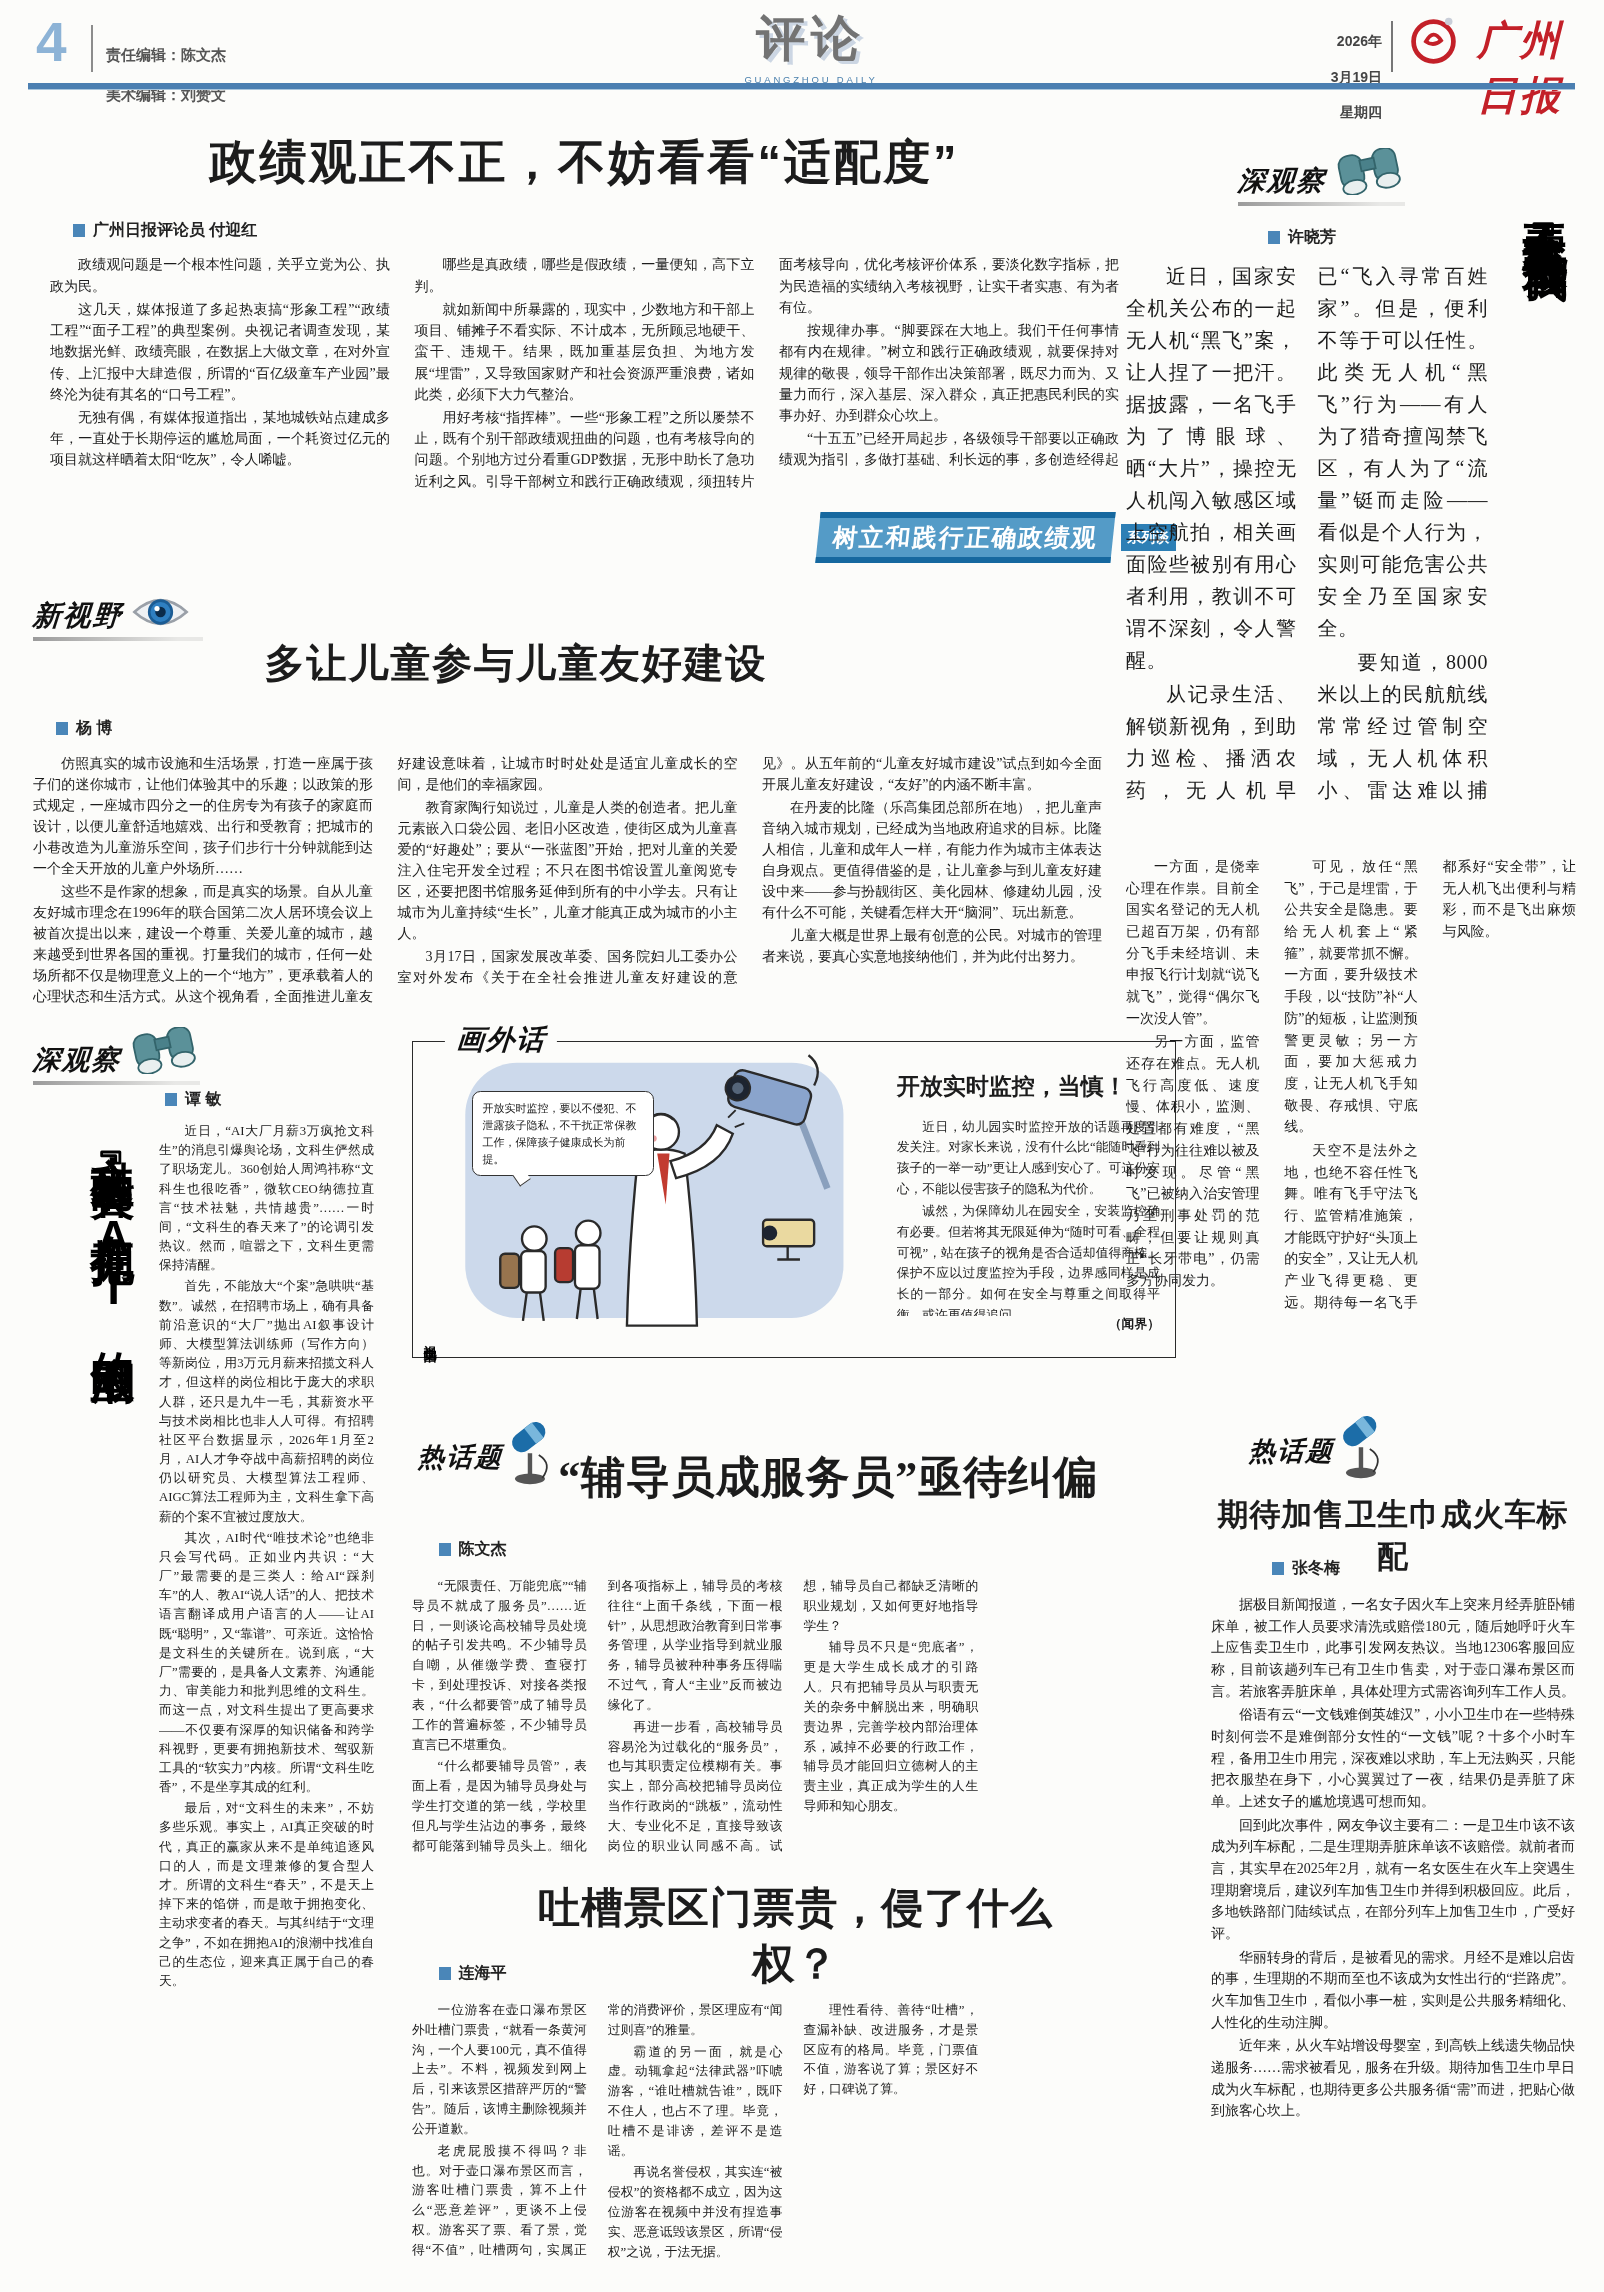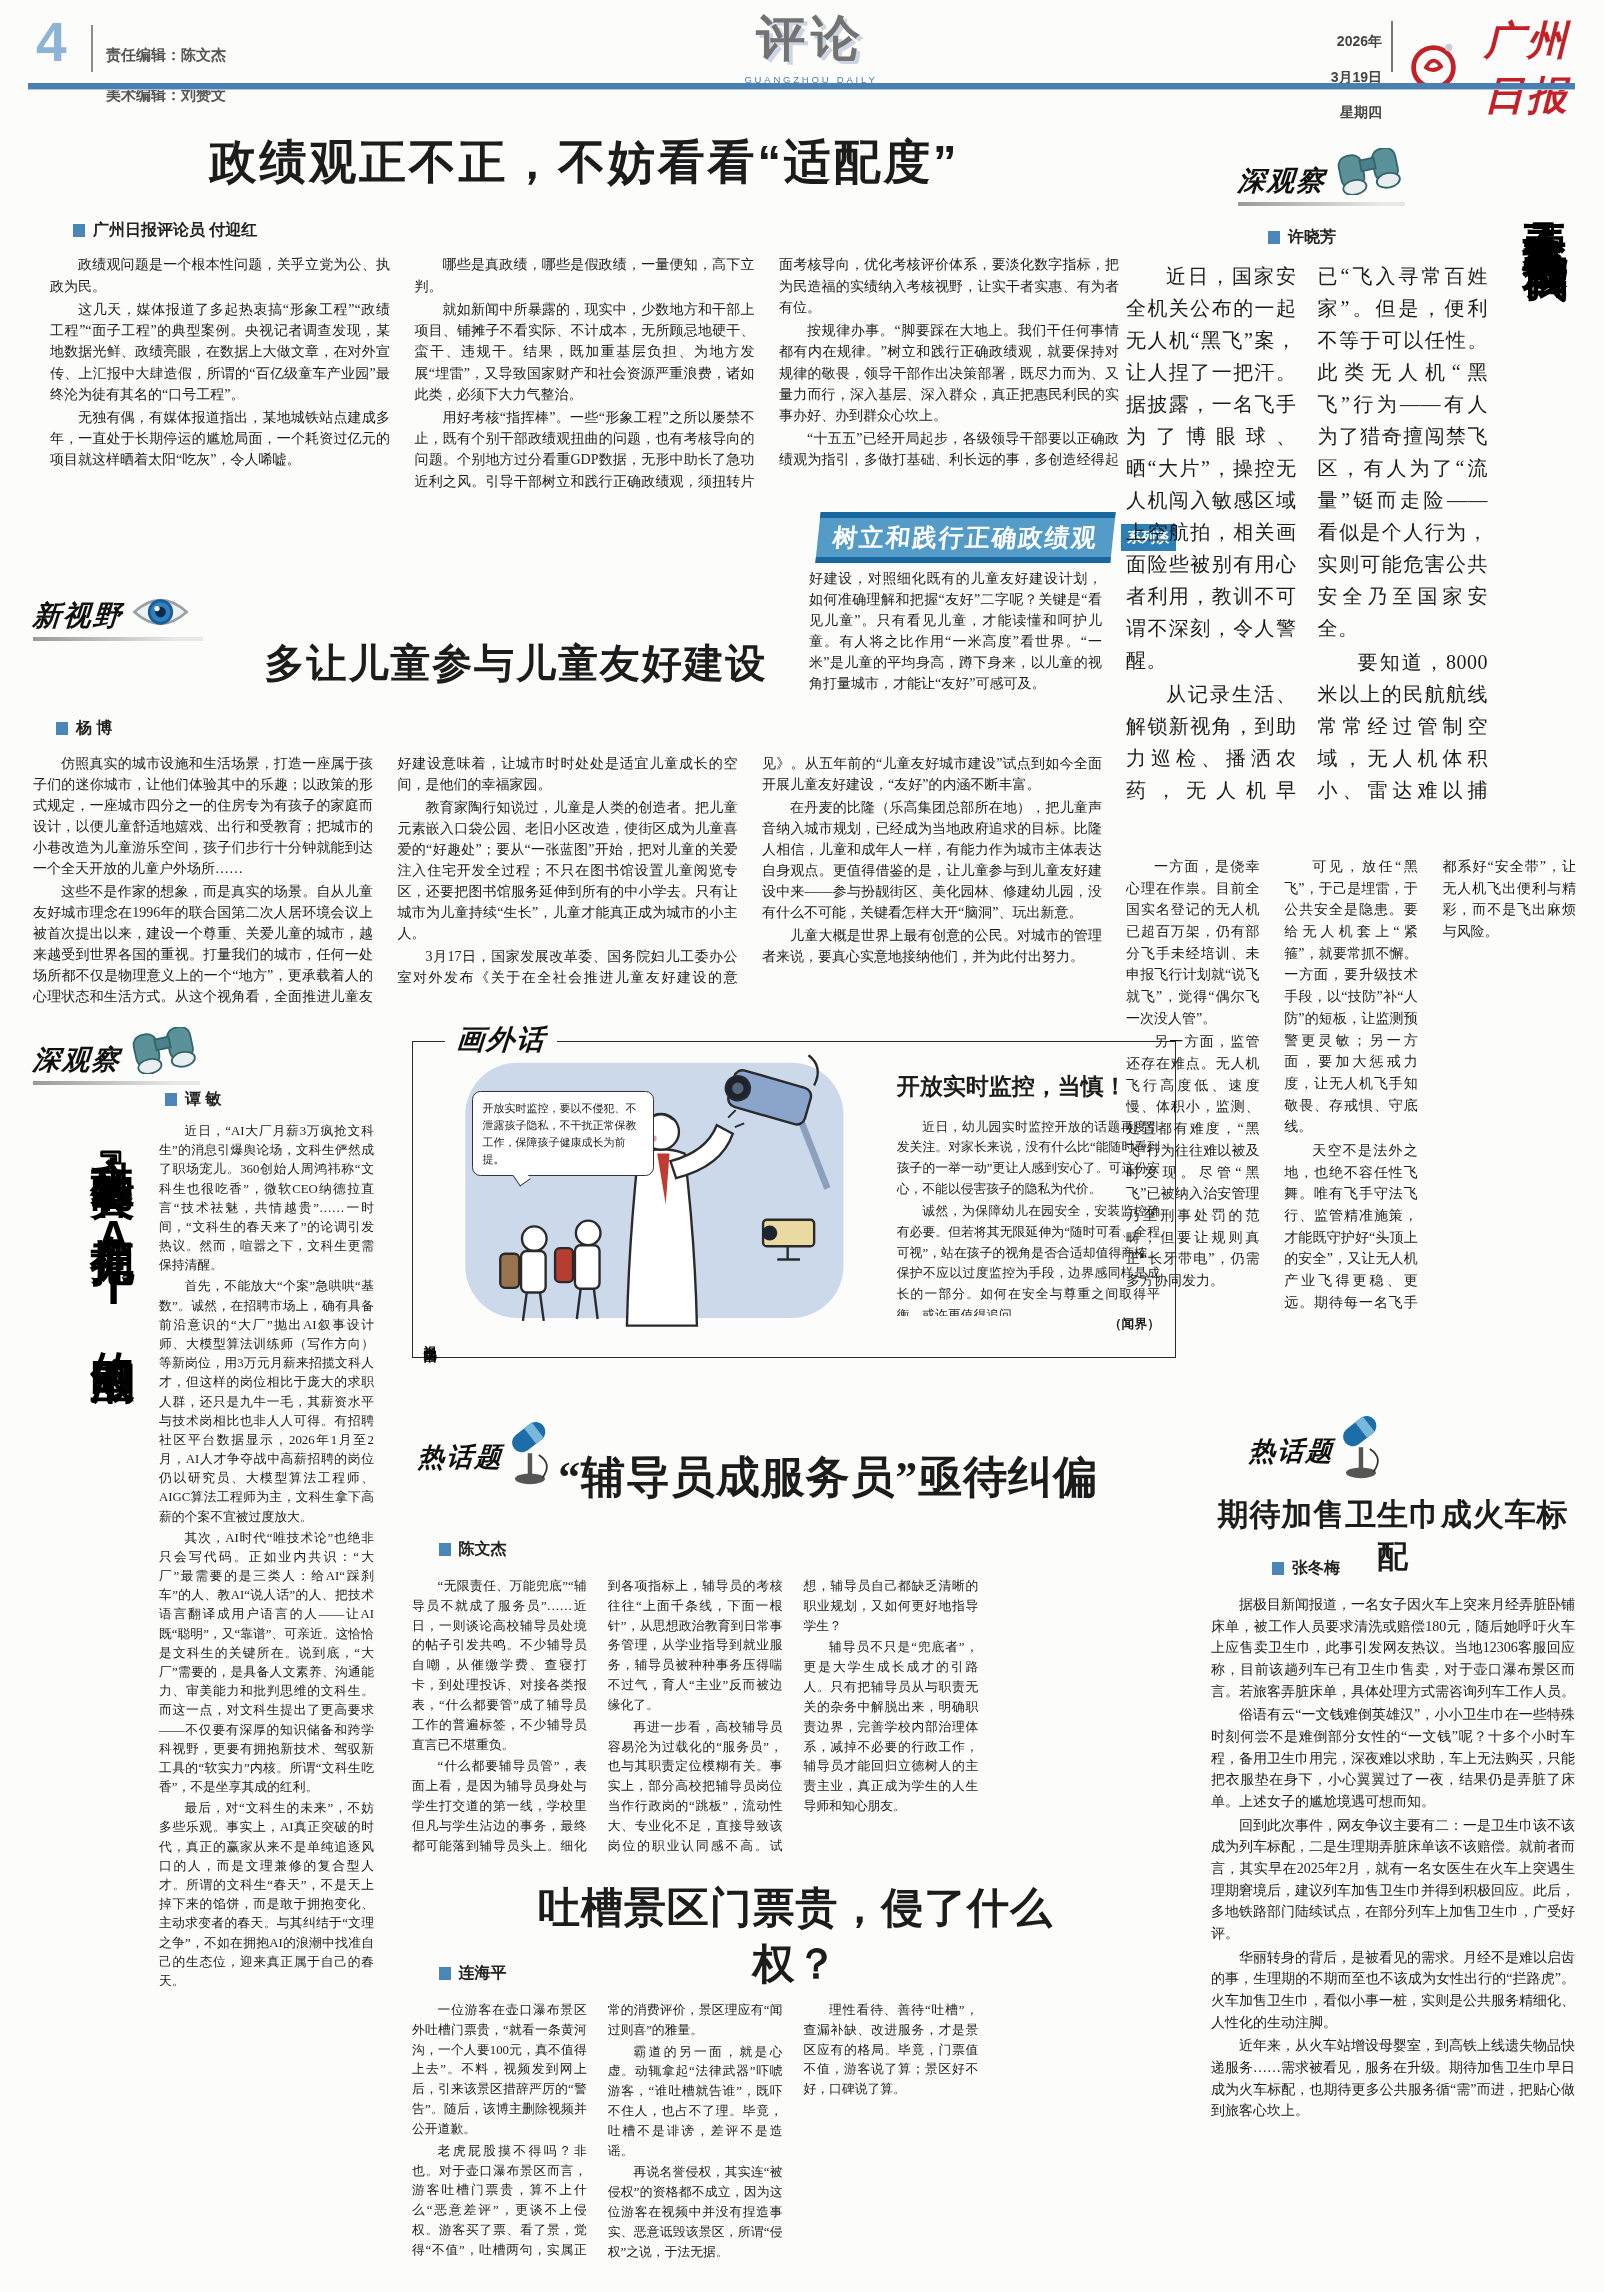--- a/index.html
+++ b/index.html
@@ -51,21 +51,21 @@
     <div class="abs" style="left:721px;top:5.7px;width:180px;text-align:center;">
       <div style="font-size:49px;font-weight:900;color:#737373;letter-spacing:5.7px;text-shadow:3.8px 2.8px 0 #ccd6e3;">评论</div>
       <div class="sans" style="font-size:9.5px;letter-spacing:2.8px;color:#4b80ad;margin-top:1.9px;">GUANGZHOU DAILY</div>
     </div>
     <div class="abs sans noindent" style="left:1278px;top:17px;width:104px;text-align:right;font-size:14px;line-height:1.55;color:#444;font-weight:600;">
         <p>2026年</p>
         <p>3月19日</p>
         <p>星期四</p>
       </div>
     <div class="abs" style="left:1391px;top:21px;width:1.9px;height:51px;background:#777;"></div>
-    <div class="abs" style="left:1406px;top:13.2px;display:flex;align-items:center;gap:23px;">
+    <div class="abs" style="left:1406px;top:13.2px;display:flex;align-items:flex-start;gap:16px;">
       <span>
         <svg width="55" height="55" viewBox="0 0 58 58">
           <circle cx="29" cy="30" r="21" fill="none" stroke="#c32028" stroke-width="5"></circle>
           <path d="M21,30 q8,-14 16,-1 q-8,7 -16,1 z" fill="none" stroke="#c32028" stroke-width="4"></path>
           <circle cx="45" cy="9" r="4" fill="#c9ced8"></circle>
         </svg>
       </span>
       <span style="font-size:40px;font-weight:900;font-style:italic;color:#c32028;letter-spacing:2.8px;">广州日报</span>
     </div>
   </div>
@@ -105,23 +105,20 @@
             <circle cx="31" cy="17" r="3" fill="#fff"></circle>
           </svg>
         </span>
       </div>
       <div class="swoosh"></div>
     </div>
     <h2 class="sans" style="position:absolute;left:180px;top:68px;width:606px;text-align:center;font-size:40px;letter-spacing:1.9px;">多让儿童参与儿童友好建设</h2>
     <div class="byline" style="position:absolute;left:23px;top:150px;">
       <span class="sq"></span>
       <span>杨  博</span>
-    </div>
-    <div class="abs body noindent" style="left:776px;top:0;width:293px;height:174px;font-size:14px;line-height:1.5;text-align:justify;">
-      <p>好建设，对照细化既有的儿童友好建设计划，如何准确理解和把握“友好”二字呢？关键是“看见儿童”。只有看见儿童，才能读懂和呵护儿童。有人将之比作用“一米高度”看世界。“一米”是儿童的平均身高，蹲下身来，以儿童的视角打量城市，才能让“友好”可感可及。</p>
     </div>
     <div class="abs body cols3" style="left:0;top:185px;width:1069px;height:257px;font-size:14px;line-height:1.5;">
         <p>仿照真实的城市设施和生活场景，打造一座属于孩子们的迷你城市，让他们体验其中的乐趣；以政策的形式规定，一座城市四分之一的住房专为有孩子的家庭而设计，以便儿童舒适地嬉戏、出行和受教育；把城市的小巷改造为儿童游乐空间，孩子们步行十分钟就能到达一个全天开放的儿童户外场所……</p>
         <p>这些不是作家的想象，而是真实的场景。自从儿童友好城市理念在1996年的联合国第二次人居环境会议上被首次提出以来，建设一个尊重、关爱儿童的城市，越来越受到世界各国的重视。打量我们的城市，任何一处场所都不仅是物理意义上的一个“地方”，更承载着人的心理状态和生活方式。从这个视角看，全面推进儿童友好建设意味着，让城市时时处处是适宜儿童成长的空间，是他们的幸福家园。</p>
         <p>教育家陶行知说过，儿童是人类的创造者。把儿童元素嵌入口袋公园、老旧小区改造，使街区成为儿童喜爱的“好趣处”；要从“一张蓝图”开始，把对儿童的关爱注入住宅开发全过程；不只在图书馆设置儿童阅览专区，还要把图书馆服务延伸到所有的中小学去。只有让城市为儿童持续“生长”，儿童才能真正成为城市的小主人。</p>
         <p>3月17日，国家发展改革委、国务院妇儿工委办公室对外发布《关于在全社会推进儿童友好建设的意见》。从五年前的“儿童友好城市建设”试点到如今全面开展儿童友好建设，“友好”的内涵不断丰富。</p>
         <p>在丹麦的比隆（乐高集团总部所在地），把儿童声音纳入城市规划，已经成为当地政府追求的目标。比隆人相信，儿童和成年人一样，有能力作为城市主体表达自身观点。更值得借鉴的是，让儿童参与到儿童友好建设中来——参与扮靓街区、美化园林、修建幼儿园，没有什么不可能，关键看怎样大开“脑洞”、玩出新意。</p>
         <p>儿童大概是世界上最有创意的公民。对城市的管理者来说，要真心实意地接纳他们，并为此付出努力。</p>
       </div>
   </section>

